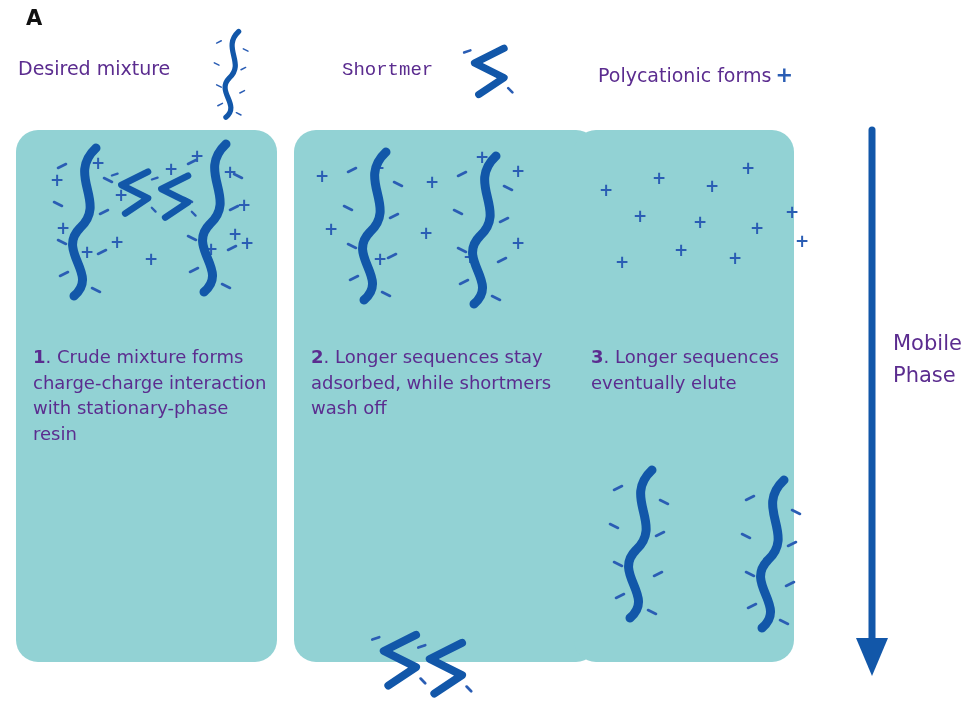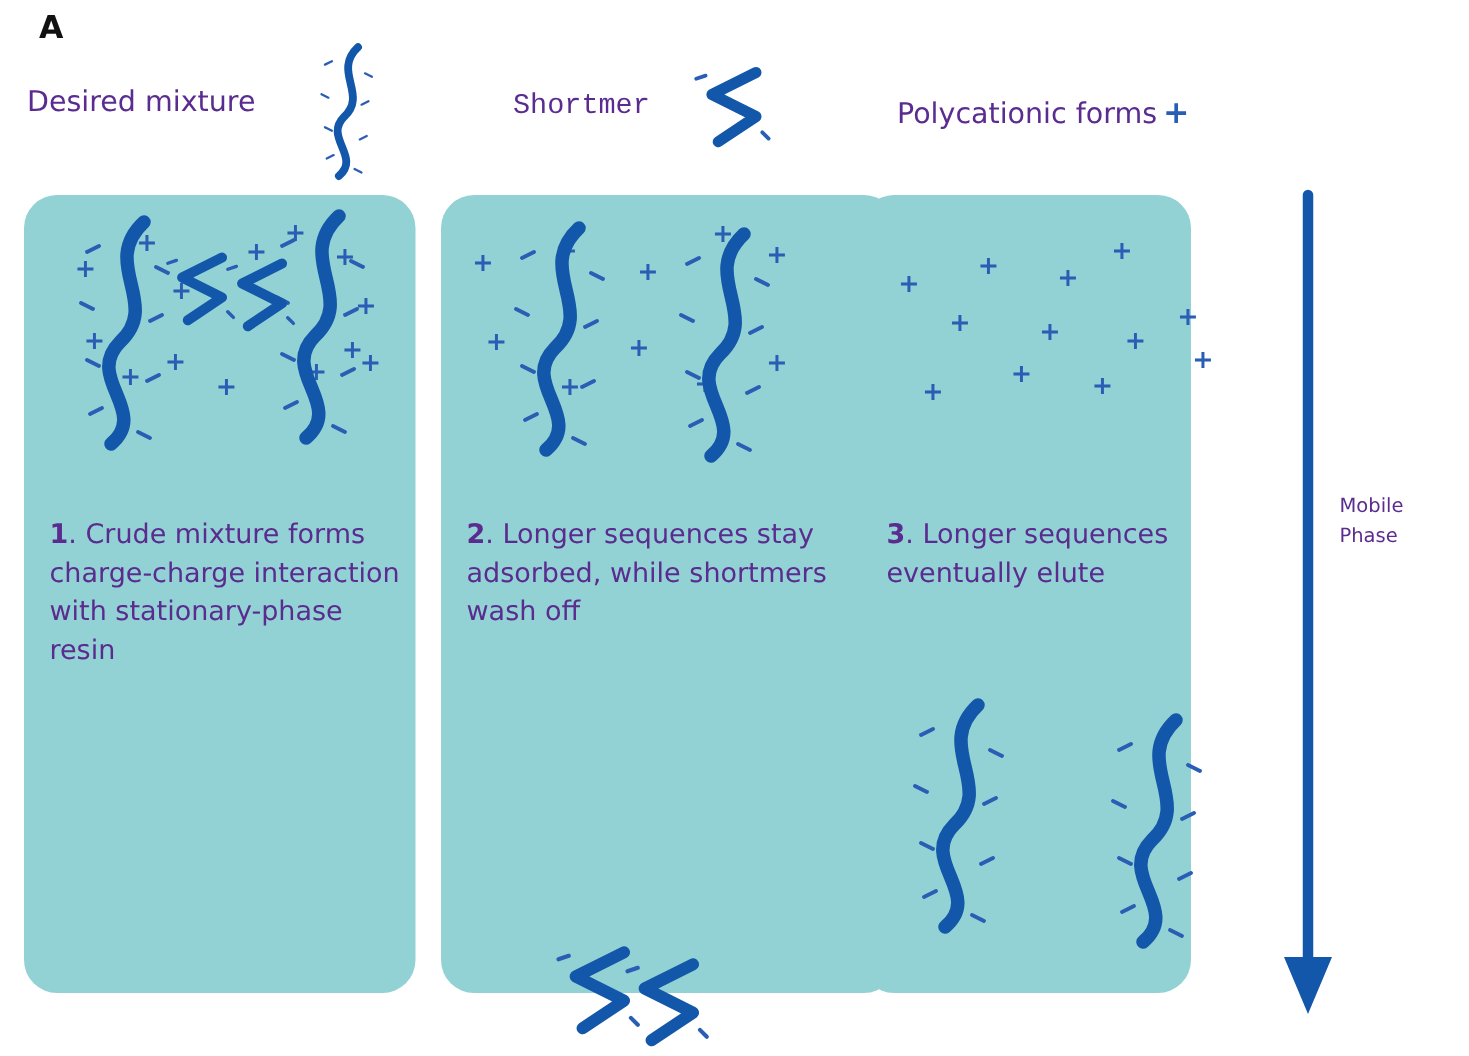--- a/index.html
+++ b/index.html
@@ -12,21 +12,21 @@
   .legend-plus { color:#2a5db4; font-size:21px; font-weight:600; margin-left:4px; }
 
   .panel { position:absolute; top:130px; height:532px; background:#92d2d4; border-radius:22px; }
   .panel-1 { left:16px;  width:261px; }
   .panel-2 { left:294px; width:304px; }
   .panel-3 { left:574px; width:220px; }
 
   .caption { position:absolute; top:196px; left:17px; right:10px; color:#5b2c8f; font-size:18px; line-height:1.42; }
   .caption b { font-weight:700; }
 
-  .mobile-phase { position:absolute; left:893px; top:328px; width:80px; color:#5b2c8f; font-size:13px; line-height:1.5; }
+  .mobile-phase { position:absolute; left:893px; top:328px; width:80px; color:#5b2c8f; font-size:21px; line-height:1.5; }
 
   .plus-layer { position:absolute; left:0; top:0; width:979px; height:704px; pointer-events:none; }
   .plus { position:absolute; transform:translate(-50%,-50%); color:#2a5db4; font-size:17px; font-weight:600; line-height:1; }
 
   .svg-overlay { position:absolute; left:0; top:0; width:979px; height:704px; pointer-events:none; }
 </style>
 </head>
 <body>
 
 <div class="canvas">

